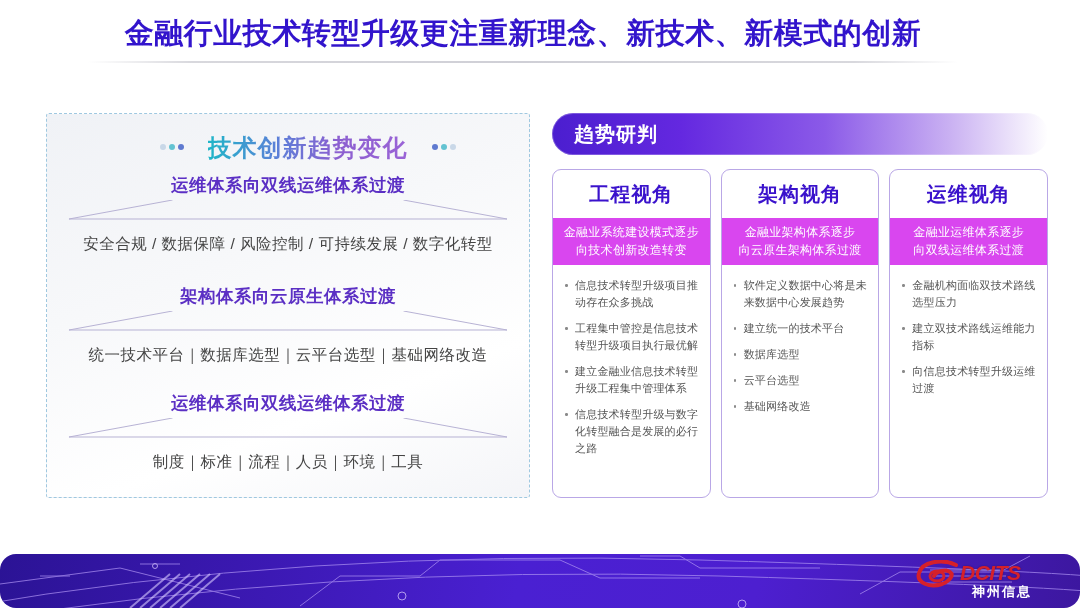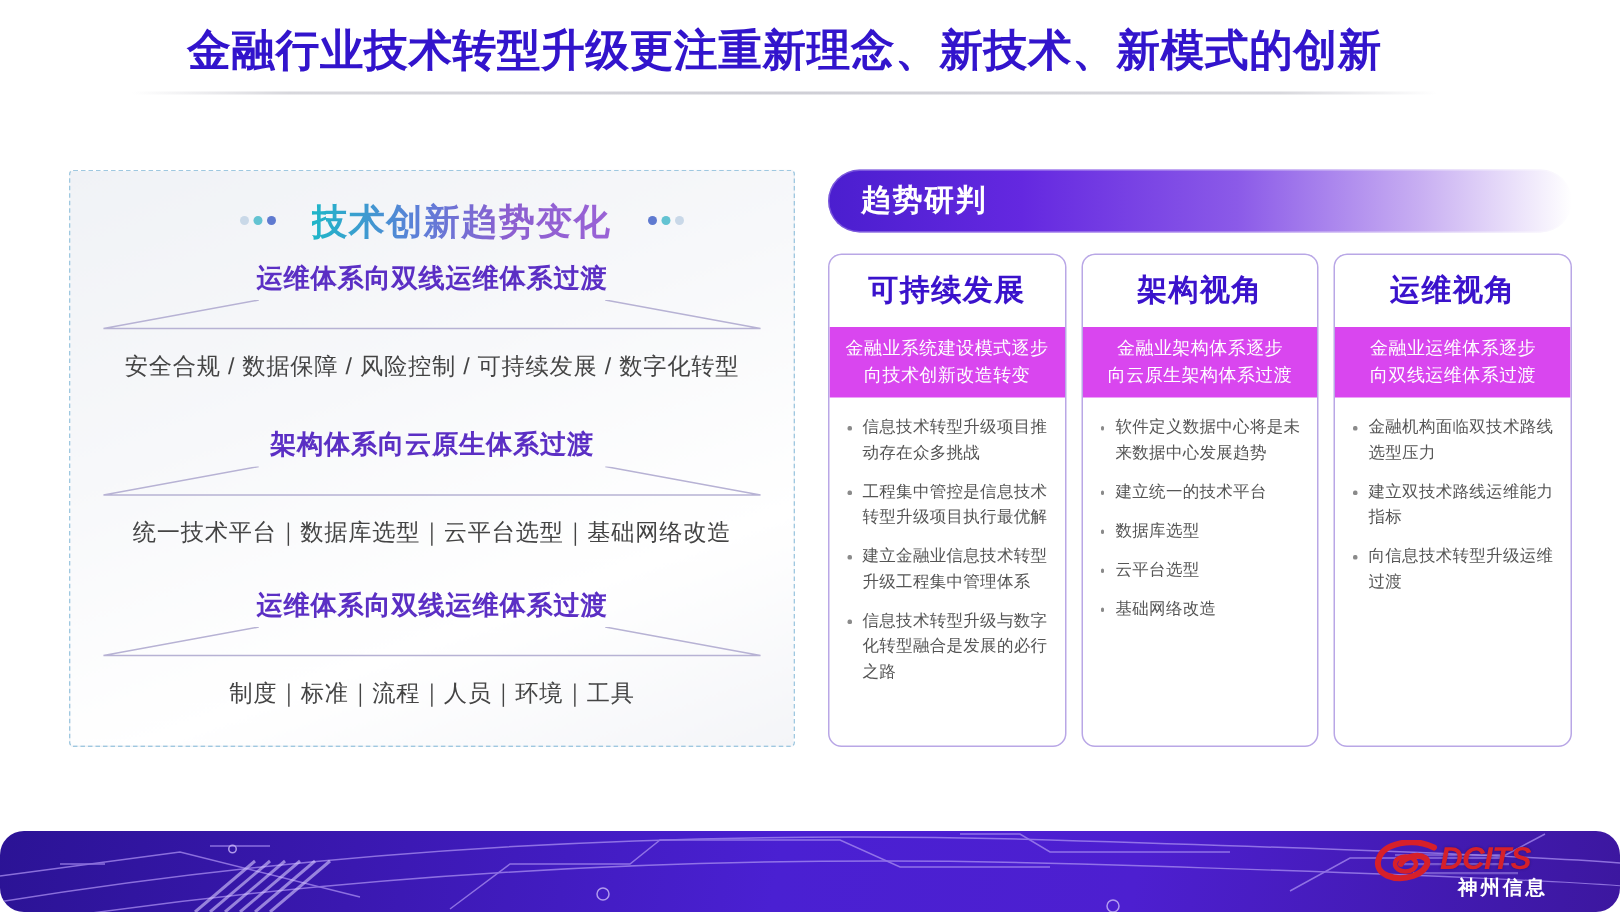--- a/index.html
+++ b/index.html
@@ -322,21 +322,21 @@
 
 <div class="right-panel">
 
   <div class="rp-header">
     <span class="rp-header-text">趋势研判</span>
   </div>
 
   <div class="cards">
 
     <div class="card">
-      <div class="card-title">可持续发展</div>
+      <div class="card-title">工程视角</div>
       <div class="card-sub">
         <div>金融业系统建设模式逐步</div>
         <div>向技术创新改造转变</div>
       </div>
       <ul class="card-list">
         <li>信息技术转型升级项目推动存在众多挑战</li>
         <li>工程集中管控是信息技术转型升级项目执行最优解</li>
         <li>建立金融业信息技术转型升级工程集中管理体系</li>
         <li>信息技术转型升级与数字化转型融合是发展的必行之路</li>
       </ul>

